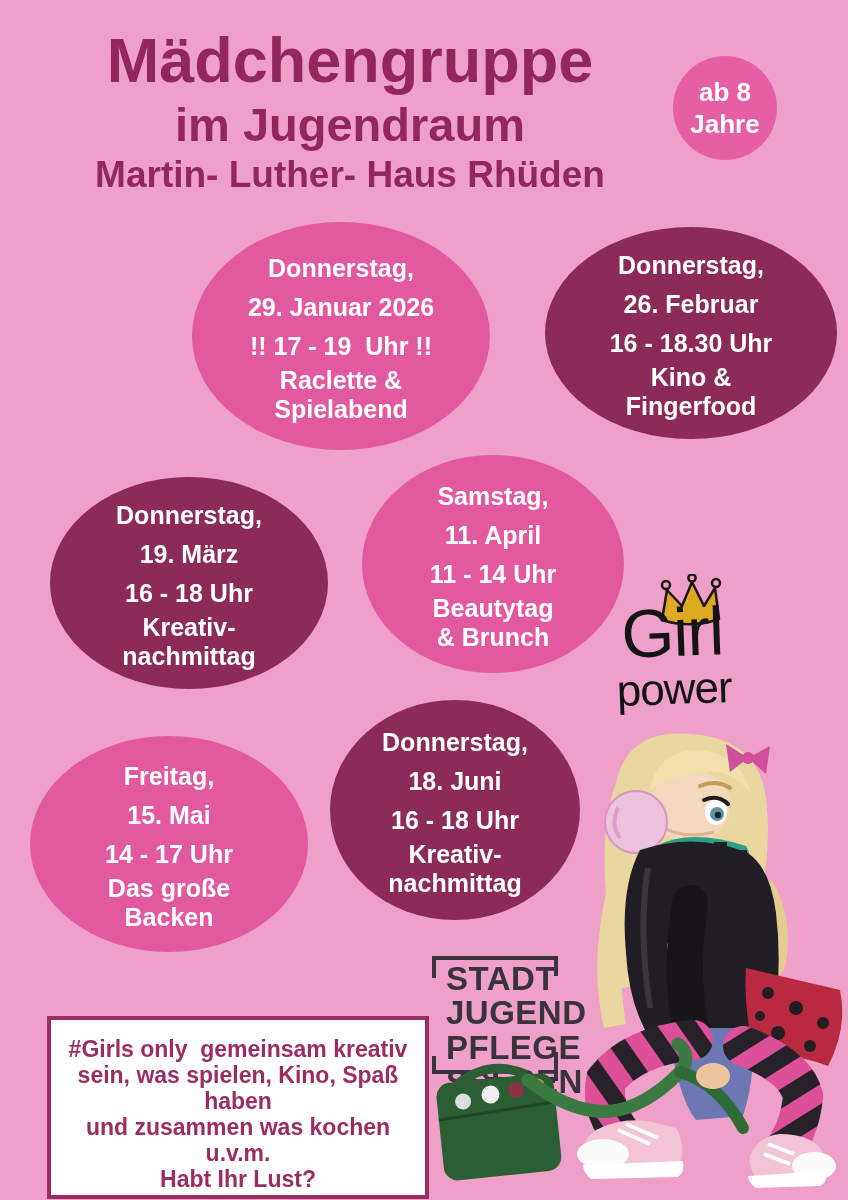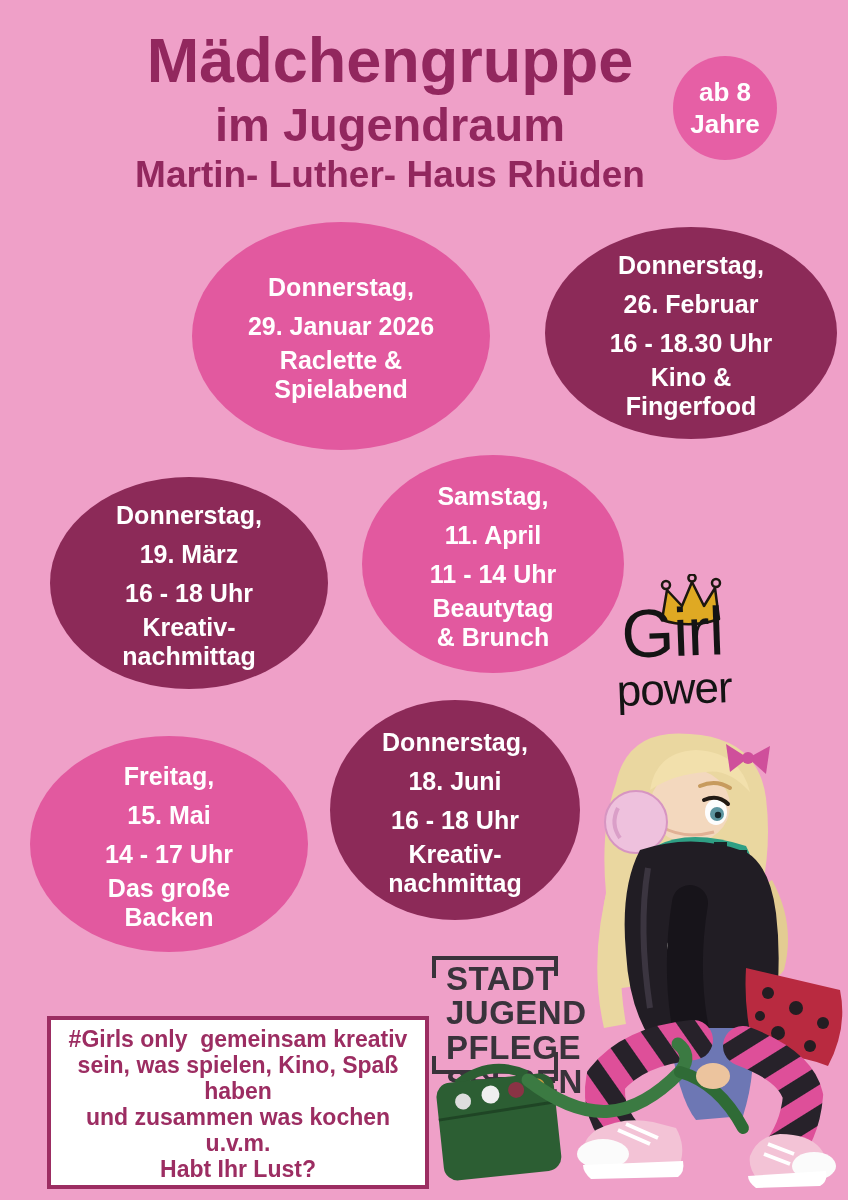--- a/index.html
+++ b/index.html
@@ -2,21 +2,21 @@
 <html><head>
 <meta charset="utf-8">
 <style>
   html,body{margin:0;padding:0;}
   body{font-family:"Liberation Sans", sans-serif;}
   .poster{
     position:relative;width:848px;height:1200px;overflow:hidden;
     background:#efa0c8;
   }
   
-  .header{position:absolute;left:0;top:28px;width:700px;text-align:center;color:#92275e;padding-left:40px;}
+  .header{position:absolute;left:0;top:28px;width:700px;text-align:center;color:#92275e;}
   .title{font-size:63px;font-weight:bold;line-height:1.02;margin:0;}
   .subtitle1{font-size:47px;font-weight:bold;line-height:1.05;margin-top:8px;}
   .subtitle2{font-size:37px;font-weight:bold;line-height:1.05;margin-top:6px;}
   .age-badge{
     position:absolute;left:673px;top:56px;width:104px;height:104px;border-radius:50%;
     background:#e65fa5;color:#fff;font-weight:bold;font-size:26px;line-height:1.25;
     display:flex;flex-direction:column;align-items:center;justify-content:center;text-align:center;
   }
   
   .ev{
@@ -38,21 +38,21 @@
   .gp1{font-size:68px;line-height:.95;font-weight:500;letter-spacing:-1px;}
   .gp2{font-size:44px;line-height:1;font-weight:500;margin-top:2px;letter-spacing:-1px;}
   .crown{position:absolute;left:652px;top:574px;}
   
   .logo{position:absolute;left:446px;top:962px;width:200px;color:#39333b;font-weight:bold;font-size:33px;line-height:1.04;letter-spacing:.5px;}
   .logo-brackets{position:absolute;left:430px;top:946px;}
   
   .footer-box{
     position:absolute;left:47px;top:1016px;width:374px;height:159px;
     background:#fff;border:4px solid #9c2d62;color:#9c2d62;font-weight:bold;
-    text-align:center;padding-top:6px;overflow:hidden;
+    text-align:center;padding-top:16px;overflow:hidden;
   }
   .footer-line{font-size:23px;line-height:26px;white-space:pre-wrap;}
   
   .girl{position:absolute;left:428px;top:728px;}
 </style>
 </head>
 <body>
 
 <div class="poster">
 
@@ -63,20 +63,21 @@
   </div>
 
   <div class="age-badge">
     <div>ab 8</div>
     <div>Jahre</div>
   </div>
 
   <div class="ev ev1 pink">
     <div class="ev-line">Donnerstag,</div>
     <div class="ev-line">29. Januar 2026</div>
+    <div class="ev-line">!! 17 - 19  Uhr !!</div>
     <div class="ev-act">
       <div>Raclette &amp;</div>
       <div>Spielabend</div>
     </div>
   </div>
 
   <div class="ev ev2 dark">
     <div class="ev-line">Donnerstag,</div>
     <div class="ev-line">26. Februar</div>
     <div class="ev-line">16 - 18.30 Uhr</div>

